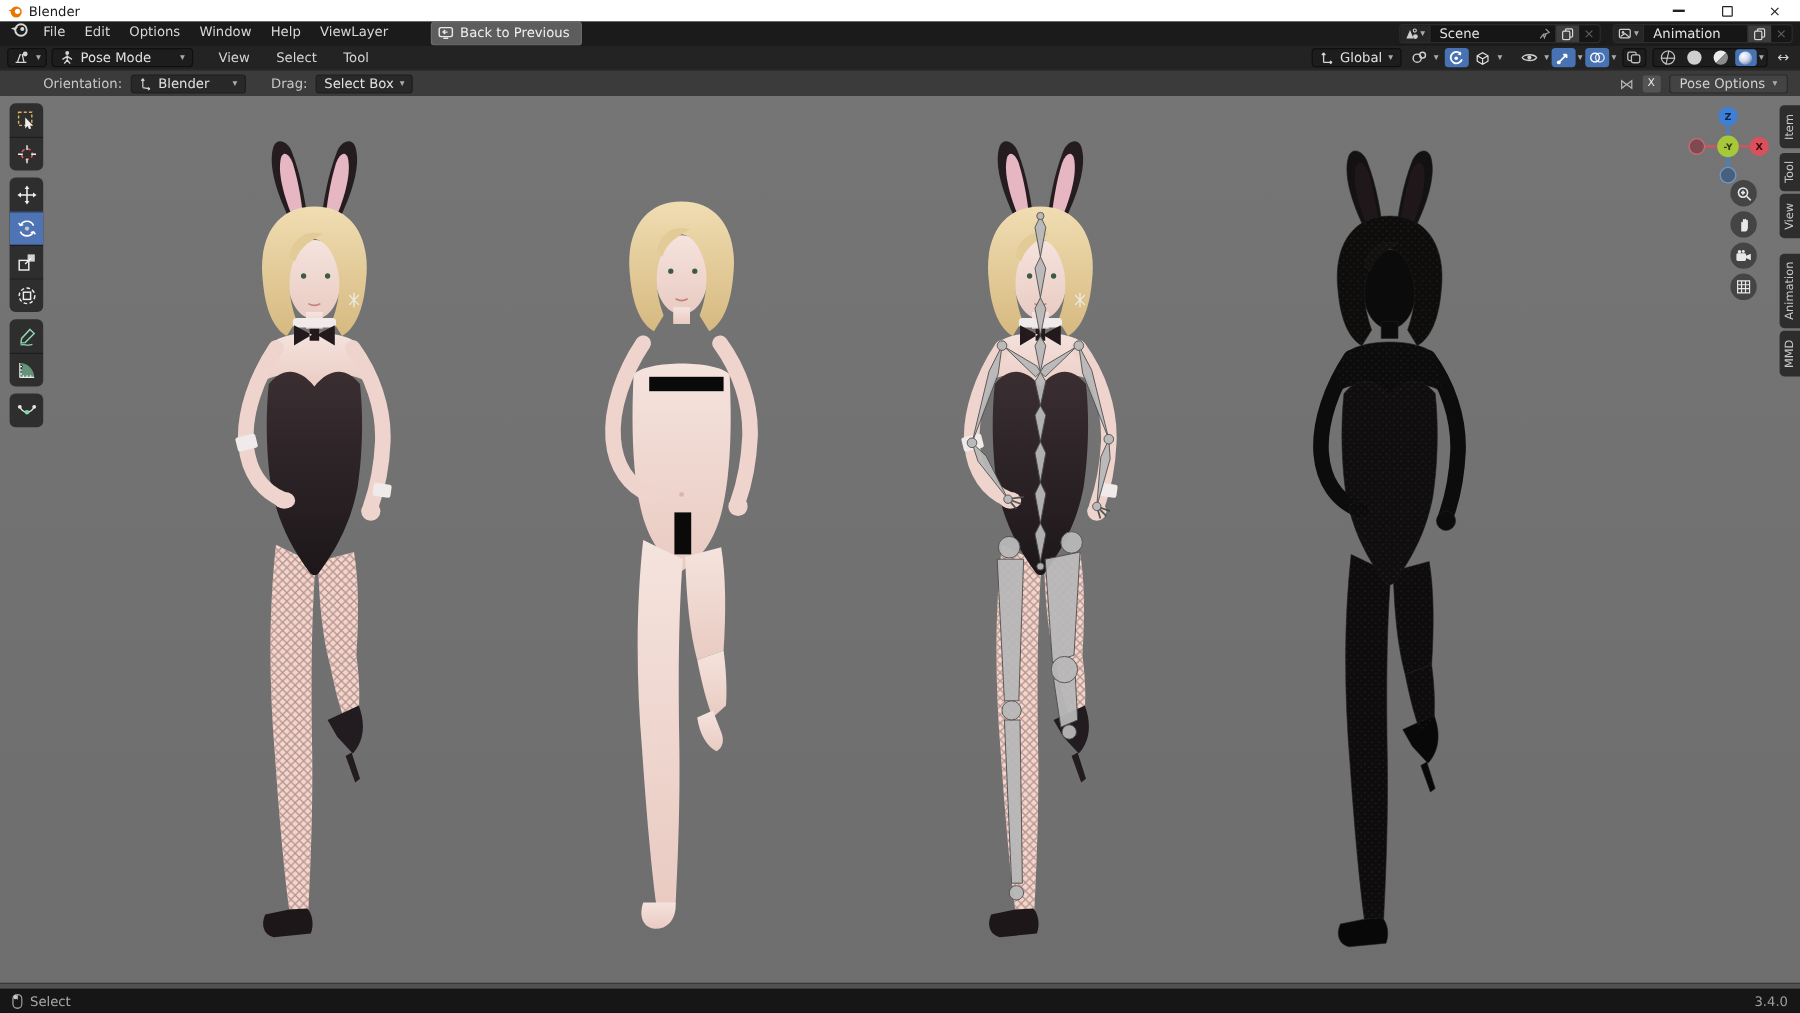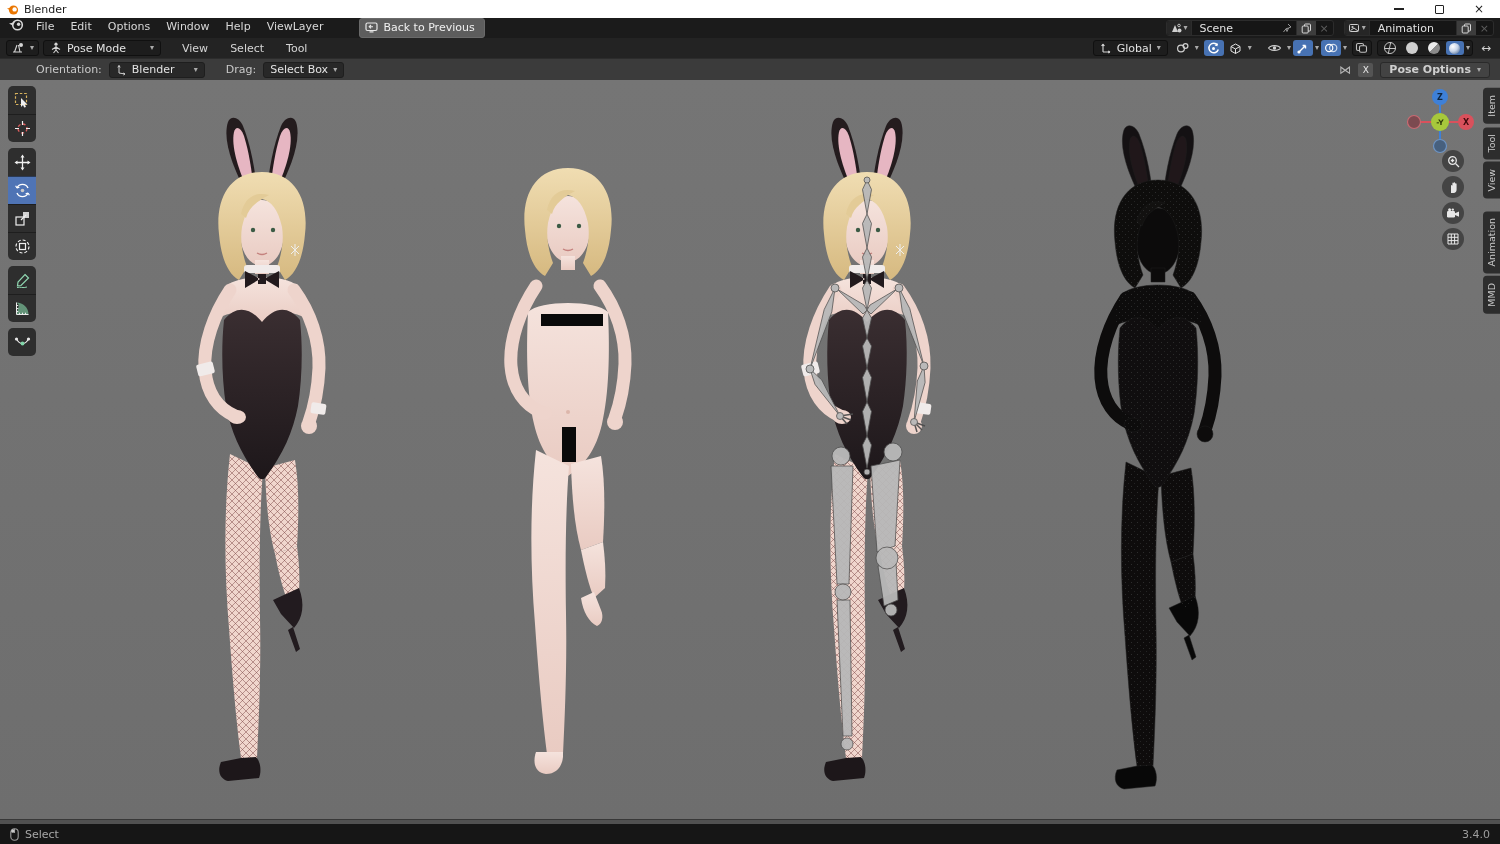--- a/index.html
+++ b/index.html
@@ -43,21 +43,21 @@
   .sh-solid { background:#cfcfcf; }
   .sh-mat { background:linear-gradient(135deg,#ececec 50%,#8b8b8b 50%); }
   .sh-rend-wrap { width:18px; height:14px; background:#4772b3; border-radius:3px; display:flex; align-items:center; justify-content:center; }
   .sh-rend { width:11px; height:11px; border-radius:50%; background:radial-gradient(circle at 35% 32%, #ffffff, #c9d6ea 45%, #6f87a8 80%); }
 
   
   .tsb { height:22px; background:#3b3b3b; color:#d0d0d0; display:flex; align-items:center; padding:0 10px 0 36px; gap:7px; border-top:1px solid #2c2c2c; }
   .tsb .drop { background:#282828; border-color:#1e1e1e; }
   .lbl { color:#c9c9c9; }
   .xbtn { background:#545454; border-radius:2px; width:15px; height:14px; display:flex; align-items:center; justify-content:center; color:#e8e8e8; font-size:9px; }
-  .pose-opts { background:#434343; border:1px solid #2a2a2a; border-radius:3px; height:16px; display:flex; align-items:center; gap:6px; padding:0 8px;font-weight:bold; }
+  .pose-opts { background:#434343; border:1px solid #2a2a2a; border-radius:3px; height:16px; display:flex; align-items:center; gap:6px; padding:0 8px; }
 
   
   .workspace { position:relative; height:739px; background:linear-gradient(#757575,#6e6e6e); overflow:hidden; }
   .vp-edge { height:5px; background:#515151; border-top:1px solid #383838; }
 
   .tool-col { position:absolute; left:8px; top:6px; display:flex; flex-direction:column; gap:6px; }
   .tool-group { background:rgba(40,40,40,.92); border-radius:5px; overflow:hidden; display:flex; flex-direction:column; }
   .tool-btn { width:28px; height:28px; display:flex; align-items:center; justify-content:center; }
   .tool-btn + .tool-btn { border-top:1px solid rgba(20,20,20,.6); }
   .tool-btn.active { background:#4f74b5; }

